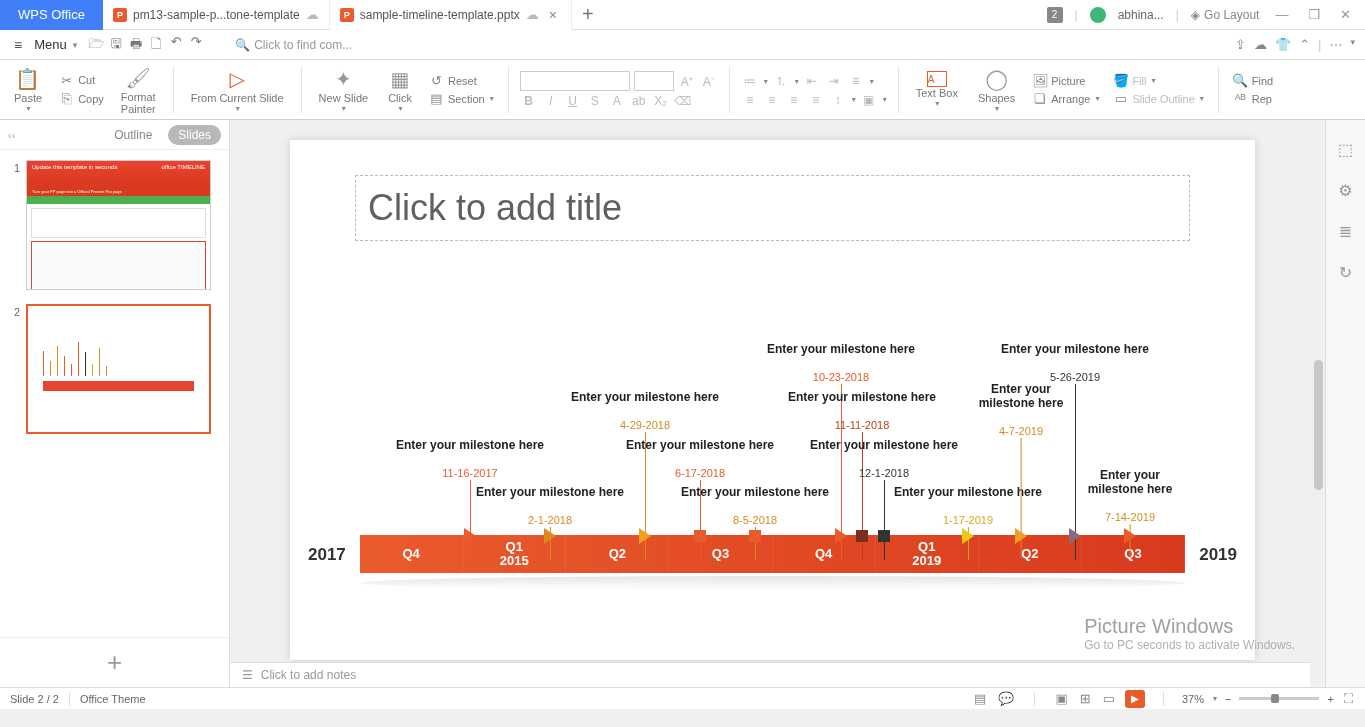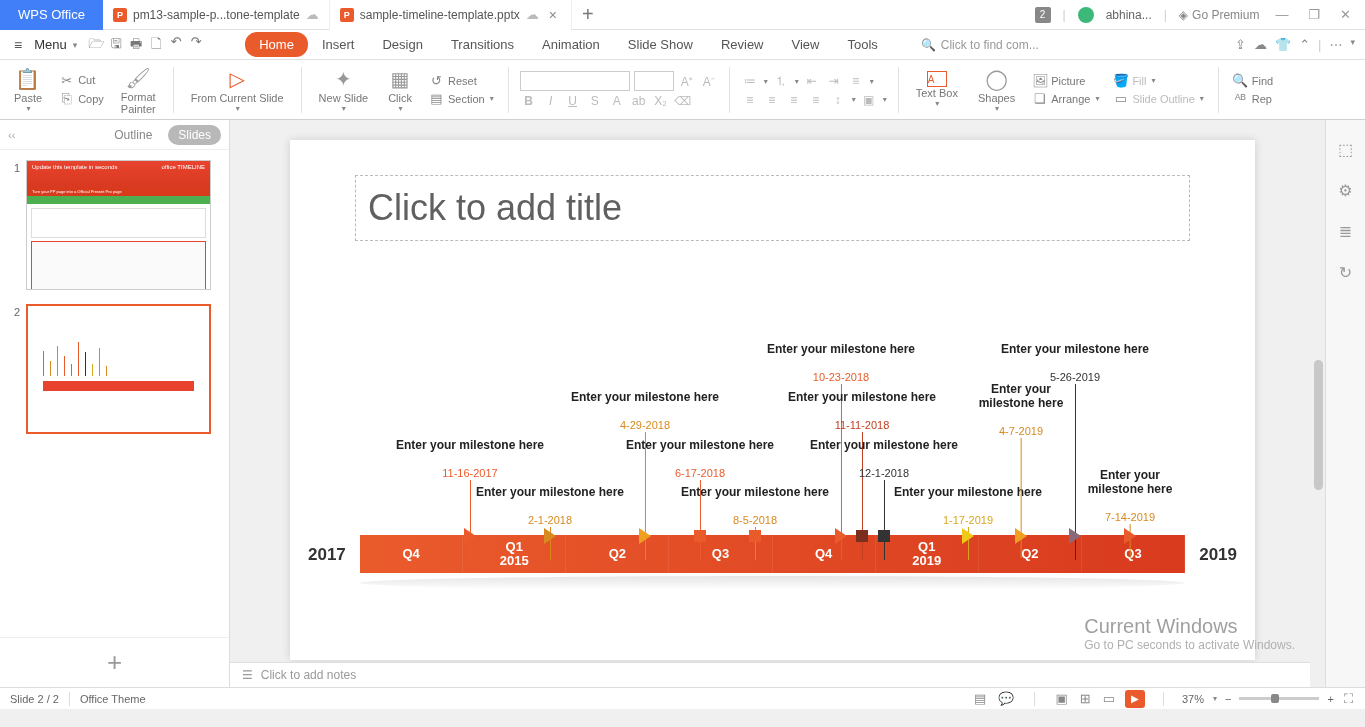--- a/index.html
+++ b/index.html
@@ -105,51 +105,40 @@
   </div>
   <div class="tab-new">+</div>
   <div class="title-right">
     <span class="badge-num">2</span>
     <span style="color:#ccc">|</span>
     <span class="avatar"></span>
     <span class="user">abhina...</span>
     <span style="color:#ccc">|</span>
     <span class="gopremium">
         <span>◈</span>
-        <span>Go Premium</span>
+        <span>Go Layout</span>
       </span>
     <span class="winbtn">—</span>
     <span class="winbtn">❐</span>
     <span class="winbtn">✕</span>
   </div>
 </div>
 
 <div class="menubar">
   <span class="hamburger">≡</span>
   <span class="menu-label">Menu</span>
   <span class="menu-drop">▾</span>
   <div class="qat">
     <span>🗁</span>
     <span>🖫</span>
     <span>🖶</span>
     <span>🗋</span>
     <span>↶</span>
     <span>↷</span>
   </div>
-  <div class="ribbon-tabs" id="rtabs">
-      <span class="rtab active">Home</span>
-      <span class="rtab">Insert</span>
-      <span class="rtab">Design</span>
-      <span class="rtab">Transitions</span>
-      <span class="rtab">Animation</span>
-      <span class="rtab">Slide Show</span>
-      <span class="rtab">Review</span>
-      <span class="rtab">View</span>
-      <span class="rtab">Tools</span>
-    </div>
   <div class="search">
     <span>🔍</span>
     <span>Click to find com...</span>
   </div>
   <div class="menubar-right">
     <span>⇪</span>
     <span>☁</span>
     <span>👕</span>
     <span>⌃</span>
     <span style="color:#ccc">|</span>
@@ -456,21 +445,21 @@
       </div>
     </div>
     <div class="notes">
       <span>☰</span>
       <span>Click to add notes</span>
     </div>
     <div class="canvas-scroll">
         <div class="canvas-scroll-thumb"></div>
       </div>
     <div class="watermark">
-      <div class="big">Current Windows</div>
+      <div class="big">Picture Windows</div>
       <div>Go to PC seconds to activate Windows.</div>
     </div>
   </div>
 
   <div class="rsidebar">
     <span>⬚</span>
     <span>⚙</span>
     <span>≣</span>
     <span>↻</span>
   </div>

